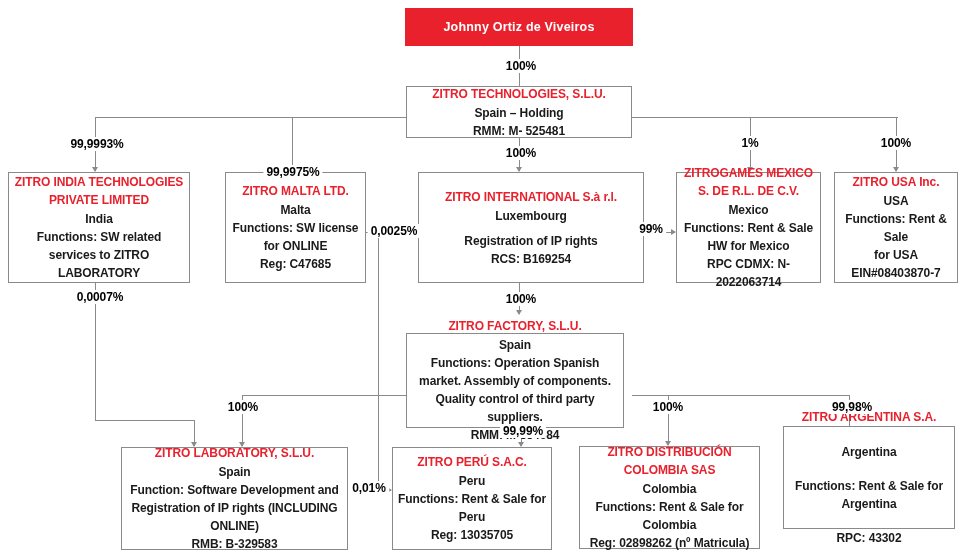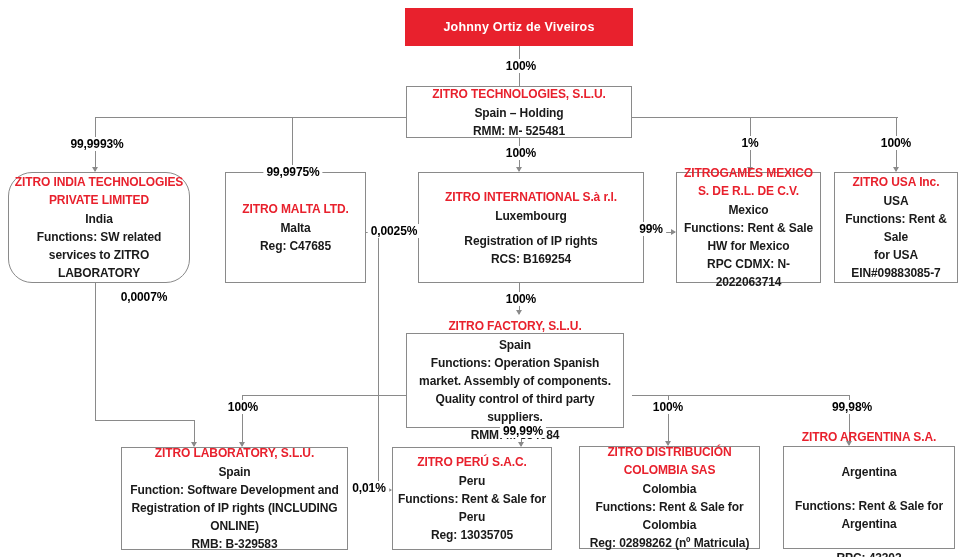--- a/index.html
+++ b/index.html
@@ -58,29 +58,30 @@
   <div class="root-node" style="left:405px;top:8px;width:228px;height:38px;">
     <span>Johnny Ortiz de Viveiros</span>
   </div>
 
   <div class="node" style="left:406px;top:86px;width:226px;height:52px;">
     <div class="title">ZITRO TECHNOLOGIES, S.L.U.</div>
     <div class="line">Spain – Holding</div>
     <div class="line">RMM: M- 525481</div>
   </div>
 
-  <div class="node" style="left:8px;top:172px;width:182px;height:111px;border-radius:24px;">
+  <div class="node" style="left:8px;top:172px;width:182px;height:111px;">
     <div class="title">ZITRO INDIA TECHNOLOGIES PRIVATE LIMITED</div>
     <div class="line">India</div>
     <div class="line">Functions: SW related services to ZITRO LABORATORY</div>
   </div>
 
   <div class="node" style="left:225px;top:172px;width:141px;height:111px;">
     <div class="title">ZITRO MALTA LTD.</div>
     <div class="line">Malta</div>
+    <div class="line">Functions: SW license for ONLINE</div>
     <div class="line">Reg: C47685</div>
   </div>
 
   <div class="node" style="left:406px;top:172px;width:226px;height:111px;margin-left:12px;">
     <div class="title">ZITRO INTERNATIONAL S.à r.l.</div>
     <div class="line gap">Luxembourg</div>
     <div class="line">Registration of IP rights</div>
     <div class="line">RCS: B169254</div>
   </div>
 
@@ -90,21 +91,21 @@
     <div class="line">Functions: Rent &amp; Sale</div>
     <div class="line">HW for Mexico</div>
     <div class="line">RPC CDMX: N-2022063714</div>
   </div>
 
   <div class="node" style="left:834px;top:172px;width:124px;height:111px;">
     <div class="title">ZITRO USA Inc.</div>
     <div class="line">USA</div>
     <div class="line">Functions: Rent &amp; Sale</div>
     <div class="line">for USA</div>
-    <div class="line">EIN#09883085-7</div>
+    <div class="line">EIN#08403870-7</div>
   </div>
 
   <div class="node" style="left:406px;top:333px;width:218px;height:95px;">
     <div class="title">ZITRO FACTORY, S.L.U.</div>
     <div class="line">Spain</div>
     <div class="line">Functions: Operation Spanish market. Assembly of components. Quality control of third party suppliers.</div>
     <div class="line">RMM: M-554684</div>
   </div>
 
   <div class="node" style="left:121px;top:447px;width:227px;height:103px;">
@@ -121,36 +122,36 @@
     <div class="line">Reg: 13035705</div>
   </div>
 
   <div class="node" style="left:579px;top:446px;width:181px;height:103px;">
     <div class="title">ZITRO DISTRIBUCIÓN COLOMBIA SAS</div>
     <div class="line">Colombia</div>
     <div class="line">Functions: Rent &amp; Sale for Colombia</div>
     <div class="line">Reg: 02898262 (nº Matricula)</div>
   </div>
 
-  <div class="node" style="left:783px;top:446px;width:172px;height:103px;gap:16px;">
+  <div class="node" style="left:783px;top:426px;width:172px;height:103px;gap:16px;">
     <div class="title">ZITRO ARGENTINA S.A.</div>
     <div class="line">Argentina</div>
     <div class="line">Functions: Rent &amp; Sale for Argentina</div>
     <div class="line">RPC: 43302</div>
   </div>
 
   <div class="pct" style="left:521px;top:66px;">100%</div>
   <div class="pct" style="left:97px;top:144px;">99,9993%</div>
   <div class="pct" style="left:293px;top:144px;margin-top:28px;">99,9975%</div>
   <div class="pct" style="left:521px;top:153px;">100%</div>
   <div class="pct" style="left:750px;top:143px;">1%</div>
   <div class="pct" style="left:896px;top:143px;">100%</div>
   <div class="pct" style="left:394px;top:231px;">0,0025%</div>
   <div class="pct" style="left:651px;top:229px;">99%</div>
-  <div class="pct" style="left:100px;top:297px;margin-left:44px;">0,0007%</div>
+  <div class="pct" style="left:100px;top:297px;">0,0007%</div>
   <div class="pct" style="left:521px;top:299px;">100%</div>
   <div class="pct" style="left:243px;top:407px;">100%</div>
   <div class="pct" style="left:668px;top:407px;">100%</div>
   <div class="pct" style="left:852px;top:407px;">99,98%</div>
   <div class="pct" style="left:523px;top:431px;">99,99%</div>
   <div class="pct" style="left:369px;top:488px;">0,01%</div>
 
 </div>
 
 </body></html>

